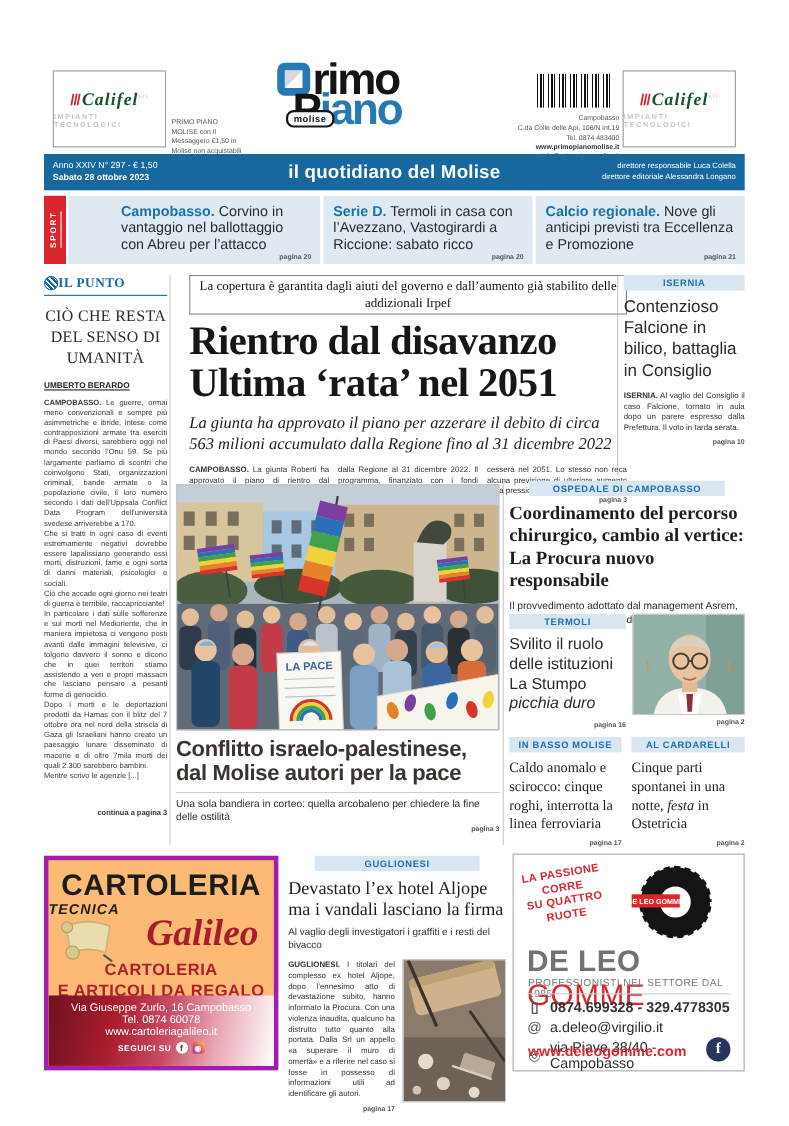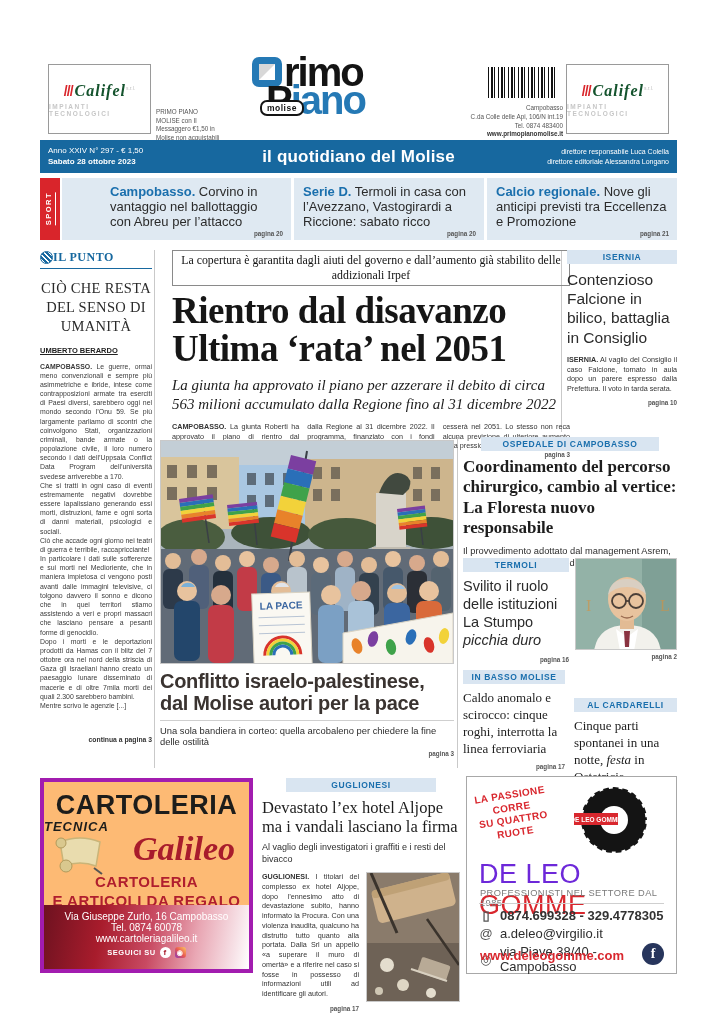--- a/index.html
+++ b/index.html
@@ -94,21 +94,21 @@
   .cart-band .l2 { font-size:10px; }
   .cart-band .l3 { font-size:10px; }
   .cart-follow { display:flex; align-items:center; justify-content:center; gap:4px; margin-top:3px; font-size:7.5px; font-weight:bold; letter-spacing:0.5px; }
   .soc { width:11px; height:11px; border-radius:50%; background:#fff; color:#a81c2c; font-weight:bold; font-size:8px; display:flex; align-items:center; justify-content:center; }
   .soc.ig { border-radius:3px; background:linear-gradient(45deg,#8a3ab9,#e95950,#fccc63); color:#fff; font-size:7px; }
 
   
   .deleo-ad { border:1px solid #a8a8a8; background:#fff; }
   .deleo-slogan { position:absolute; left:10px; top:12px; transform:rotate(-9deg); color:#d9272e; font-weight:bold; font-size:10px; text-align:center; line-height:1.25; letter-spacing:0.4px; }
   .deleo-brand { position:absolute; left:12px; top:82px; font-size:27px; letter-spacing:0.5px; }
-  .deleo-brand .b { font-weight:400; color:#6d28d9; }
+  .deleo-brand .b { font-weight:700; color:#737373; }
   .deleo-brand .l { font-weight:300; color:#d9272e; }
   .deleo-tag { position:absolute; left:13px; top:111px; font-size:9.3px; color:#7a7a7a; letter-spacing:0.4px; }
   .deleo-row { position:absolute; left:12px; display:flex; align-items:center; gap:7px; font-size:13px; color:#2e2e2e; }
   .deleo-row .ic { color:#555; font-size:13px; width:14px; text-align:center; }
   .deleo-row.phone { font-weight:bold; color:#333; }
   .deleo-web { position:absolute; left:13px; bottom:10px; color:#d9272e; font-weight:bold; font-size:13px; }
   .fb-circle { position:absolute; right:12px; bottom:8px; width:22px; height:22px; border-radius:50%; background:#27355c; color:#fff; font-weight:bold; font-size:14px; display:flex; align-items:center; justify-content:center; font-family:"Liberation Serif", serif; }
 
   .hline { background:#cfcfcf; height:1px; }
 </style>
@@ -369,21 +369,21 @@
   </div>
 
   <div class="abs" style="left:160px; top:670px; width:294px;">
     <div class="conflitto-head">Conflitto israelo-palestinese, dal Molise autori per la pace</div>
     <div class="conflitto-sub">Una sola bandiera in corteo: quella arcobaleno per chiedere la fine delle ostilità</div>
     <div class="pagenote" style="margin-top:3px;">pagina 3</div>
   </div>
 
   <div class="abs" style="left:463px; top:437px; width:214px;">
     <div class="sec-label" style="width:178px; margin:0 auto;">OSPEDALE DI CAMPOBASSO</div>
-    <div class="serif-head" style="font-size:17px; line-height:1.2; margin-top:6px;">Coordinamento del percorso chirurgico, cambio al vertice: La Floresta nuovo responsabile</div>
+    <div class="serif-head" style="font-size:17px; line-height:1.2; margin-top:6px;">Coordinamento del percorso chirurgico, cambio al vertice: La Procura nuovo responsabile</div>
     <div class="sans-subhead" style="margin-top:6px;">Il provvedimento adottato dal management Asrem, il primario prende il posto di Marilina Niro</div>
   </div>
 
   <div class="abs" style="left:463px; top:558px; width:106px;">
     <div class="sec-label">TERMOLI</div>
     <div style="font-size:14.5px; color:#2b2b2b; line-height:1.24; margin-top:6px;"><span>Svilito il ruolo delle istituzioni La Stumpo </span><i>picchia duro</i></div>
     <div class="pagenote" style="margin-top:6px;">pagina 16</div>
   </div>
   <div class="abs photo-frame" style="left:575px; top:558px; width:102px; height:92px;">
     <svg width="102" height="92" viewBox="0 0 102 92">
@@ -403,21 +403,21 @@
       <path d="M45 57 q6 4 12 0" fill="none" stroke="#9a6b50" stroke-width="1.5"></path>
     </svg>
   </div>
   <div class="abs pagenote" style="left:575px; top:653px; width:102px;">pagina 2</div>
 
   <div class="abs" style="left:463px; top:670px; width:102px;">
     <div class="sec-label">IN BASSO MOLISE</div>
     <div class="serif-head" style="font-size:13px; font-weight:normal; line-height:1.3; margin-top:6px;">Caldo anomalo e scirocco: cinque roghi, interrotta la linea ferroviaria</div>
     <div class="pagenote" style="margin-top:5px;">pagina 17</div>
   </div>
-  <div class="abs" style="left:574px; top:698px; width:103px;">
+  <div class="abs" style="left:574px; top:670px; width:103px;">
     <div class="sec-label">AL CARDARELLI</div>
     <div class="serif-head" style="font-size:13px; font-weight:normal; line-height:1.3; margin-top:6px;"><span>Cinque parti spontanei in una notte, </span><i>festa</i><span> in Ostetricia</span></div>
     <div class="pagenote" style="margin-top:5px;">pagina 2</div>
   </div>
 
   <div class="abs cart-ad" style="left:40px; top:778px; width:213px; height:195px;">
     <div class="cart-title">CARTOLERIA</div>
     <div class="cart-tecnica">TECNICA</div>
     <svg class="abs" style="left:10px; top:52px;" width="52" height="42" viewBox="0 0 52 42">
       <path d="M6 8 q20 -8 40 0 l-4 24 q-16 -6 -32 0 z" fill="#e9dcae" stroke="#c9b478" stroke-width="1.5"></path>

